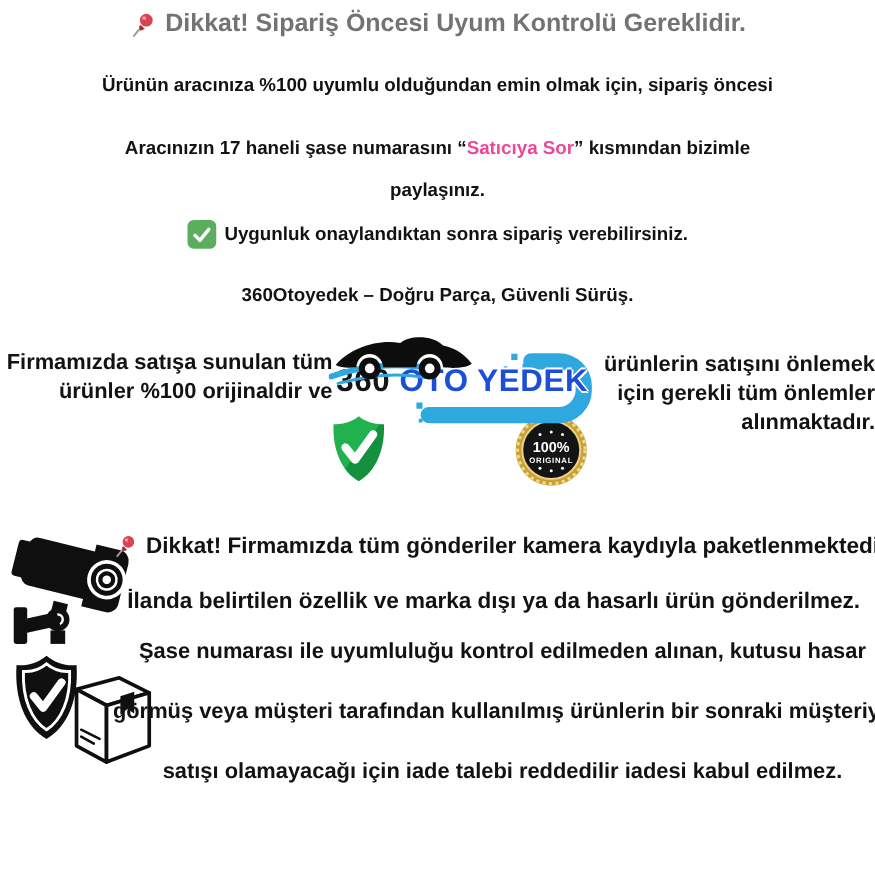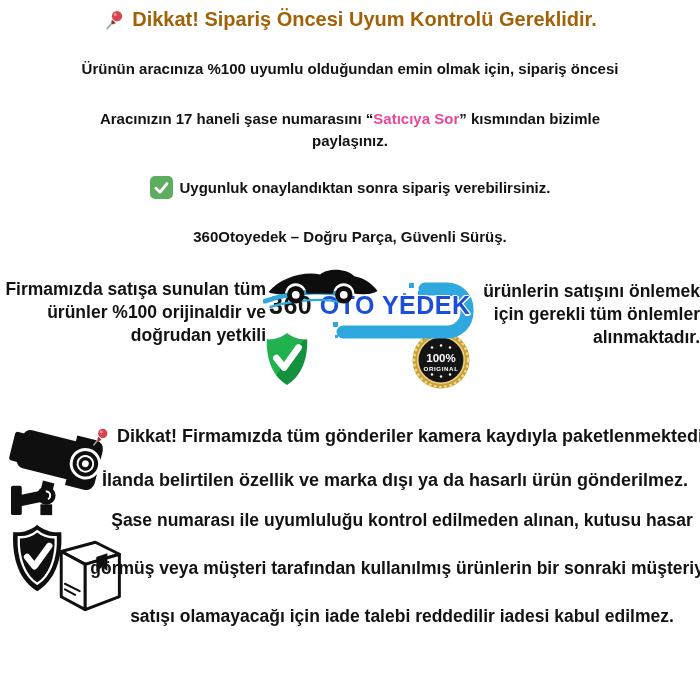--- a/index.html
+++ b/index.html
@@ -5,21 +5,21 @@
   html,body{margin:0;padding:0;background:#ffffff;}
   .canvas{
     position:relative;width:700px;height:700px;background:#ffffff;overflow:hidden;
     font-family:"Liberation Sans","DejaVu Sans",sans-serif;font-weight:bold;color:#121212;
   }
   .row{position:absolute;left:0;right:0;display:flex;justify-content:center;align-items:center;gap:7px;text-align:center;white-space:nowrap;}
   .t20{font-size:20px;}
   .t19{font-size:15px;}
   .t18{font-size:18px;}
   .t17{font-size:17.5px;}
-  .orange{color:#a16207;}
+  .orange{color:#737373;}
   .hl{color:#ec4899;}
   .pin-icon{display:inline-flex;width:22px;height:22px;flex:0 0 auto;}
   .pin-icon svg{width:100%;height:100%;}
   .pin-sm{width:20px;height:20px;}
   .check-sq{display:inline-flex;width:23px;height:23px;background:#5CAD5E;border-radius:5px;align-items:center;justify-content:center;flex:0 0 auto;}
   .check-sq svg{width:19px;height:19px;}
   .col{position:absolute;text-align:right;font-size:17.5px;line-height:23px;}
   .col-left{left:0;top:278px;width:266px;}
   .col-right{left:474px;top:280px;width:226px;}
   
@@ -52,37 +52,36 @@
     </span>
     <span class="t20 orange">Dikkat! Sipariş Öncesi Uyum Kontrolü Gereklidir.</span>
   </div>
 
   <div class="row t19" style="top:60px">Ürünün aracınıza %100 uyumlu olduğundan emin olmak için, sipariş öncesi</div>
   <div class="row t19" style="top:110px">
     <span style="display:inline">
       <span>Aracınızın 17 haneli şase numarasını “</span><span class="hl">Satıcıya Sor</span><span>” kısmından bizimle</span>
     </span>
   </div>
-  <div class="row t19" style="top:132px">paylaşınız.</div>
+  <div class="row t19" style="top:144px">paylaşınız.</div>
 
   <div class="row" style="top:176px">
     <span class="check-sq">
       <svg viewBox="0 0 24 24">
           <polyline points="5,13 10,18 19,7" stroke="#ffffff" stroke-width="3.5" fill="none" stroke-linecap="round" stroke-linejoin="round"></polyline>
         </svg>
     </span>
     <span class="t19">Uygunluk onaylandıktan sonra sipariş verebilirsiniz.</span>
   </div>
 
   <div class="row t19" style="top:228px">360Otoyedek – Doğru Parça, Güvenli Sürüş.</div>
 
   <div class="col col-left">
     <div>Firmamızda satışa sunulan tüm</div>
     <div>ürünler %100 orijinaldir ve</div>
-    <div>doğrudan yetkili</div>
   </div>
 
   <div class="col col-right">
     <div>ürünlerin satışını önlemek</div>
     <div>için gerekli tüm önlemler</div>
     <div>alınmaktadır.</div>
   </div>
 
   <div class="logo-block">
     <svg class="bracket-svg" viewBox="0 0 142 58">

